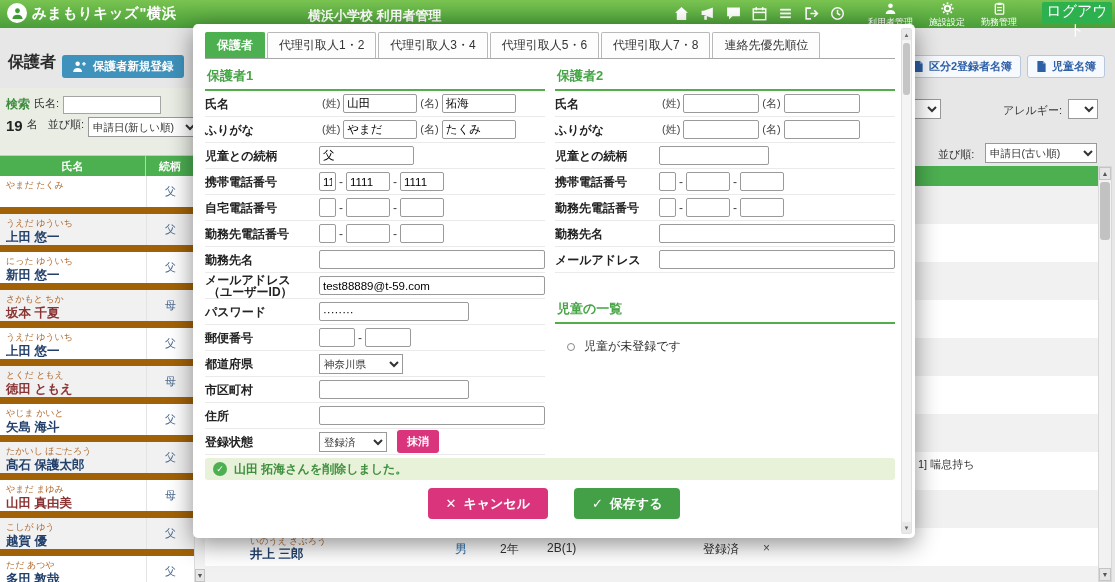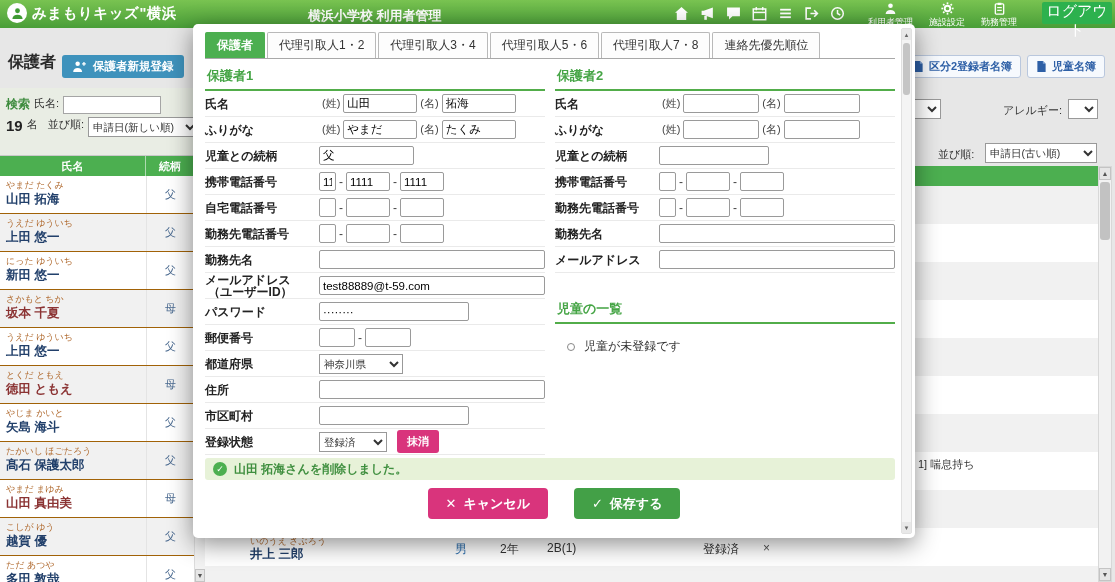--- a/index.html
+++ b/index.html
@@ -32,21 +32,21 @@
 .green-label{color:#3d8b3d;font-weight:bold;font-size:12px}
 .lbl11{font-size:11px;color:#333;white-space:nowrap}
 .count-num{font-size:15px;font-weight:bold;color:#222}
 .search-inp{width:98px;height:18px;border:1px solid #a5a5a5;background:#fff;font-family:inherit;font-size:11px;padding:0 3px}
 .sel{height:20px;font-size:10.5px;font-family:inherit;border:1px solid #999;background:#fff;color:#333}
 .lsort-sel{width:132px}
 .left-head{position:absolute;left:0;top:68px;width:194px;height:20px;background:#4caf50;color:#fff;font-size:11px;font-weight:bold;display:flex}
 .lh1{width:146px;display:flex;align-items:center;justify-content:center;border-right:1px solid rgba(255,255,255,.55)}
 .lh2{width:48px;display:flex;align-items:center;justify-content:center}
 .lrows{position:absolute;left:0;top:88px;width:194px;height:406px;overflow:hidden}
-.lrow{position:relative;height:38px;border-bottom:1px solid #a16207;cursor:pointer;padding:4px 0 0 6px;background:#fff}
+.lrow{position:relative;height:38px;border-bottom:7px solid #a16207;cursor:pointer;padding:4px 0 0 6px;background:#fff}
 .lrow:nth-child(even){background:#f1f1f1}
 .furi{display:block;font-size:9px;color:#b06a2f;line-height:11px;white-space:nowrap}
 .nm{display:block;font-size:12.5px;font-weight:bold;color:#22406b;line-height:16px;white-space:nowrap}
 .lrow.mother .nm{color:#8b3333}
 .rel{position:absolute;left:146px;top:0;width:48px;height:100%;display:flex;align-items:center;justify-content:center;font-size:11px;color:#49698f;border-left:1px solid #e4e4e4}
 .left-sb{position:absolute;left:194px;top:68px;width:11px;height:426px;background:#f3f3f3;border-left:1px solid #ddd}
 
 
 .allergy-frag{position:absolute;left:905px;top:99px;width:36px;z-index:2}
 .allergy-label{position:absolute;left:1003px;top:103px;font-size:11px;z-index:2;color:#333}
@@ -265,21 +265,20 @@
         <select class="sel lsort-sel"><option>申請日(新しい順)</option></select>
       </div>
     </div>
     <div class="left-head">
       <span class="lh1">氏名</span>
       <span class="lh2">続柄</span>
     </div>
     <div class="lrows">
       <div class="lrow father">
           <span class="furi">やまだ たくみ</span>
-          <span class="nm">山田 拓海</span>
           <span class="rel">父</span>
         </div>
       <div class="lrow father">
           <span class="furi">うえだ ゆういち</span>
           <span class="nm">上田 悠一</span>
           <span class="rel">父</span>
         </div>
       <div class="lrow father">
           <span class="furi">にった ゆういち</span>
           <span class="nm">新田 悠一</span>
@@ -455,27 +454,27 @@
           <span class="dash">-</span>
           <input class="inp w46" style="">
         </div>
 
         <div class="frow">
           <span class="flabel">都道府県</span>
           <select class="sel sw84"><option>神奈川県</option></select>
         </div>
 
         <div class="frow">
+          <span class="flabel">市区町村</span>
+          <input class="inp w150" style="">
+        </div>
+
+        <div class="frow">
           <span class="flabel">住所</span>
           <input class="inp w218" style="">
-        </div>
-
-        <div class="frow">
-          <span class="flabel">市区町村</span>
-          <input class="inp w150" style="">
         </div>
 
         <div class="frow">
           <span class="flabel">登録状態</span>
           <select class="sel sw68"><option>登録済</option></select>
           <button class="btn-sweep">抹消</button>
         </div>
       </div>
 
       <div class="mcol col-right">

